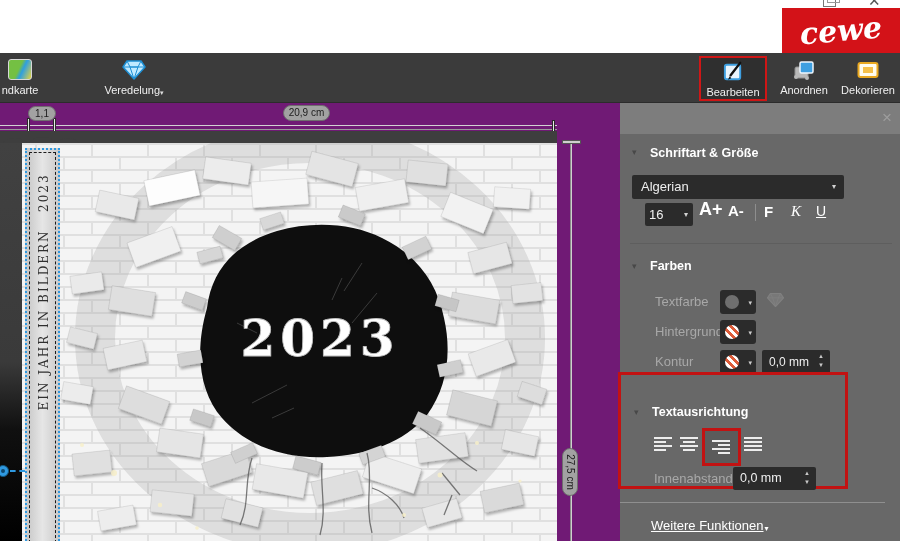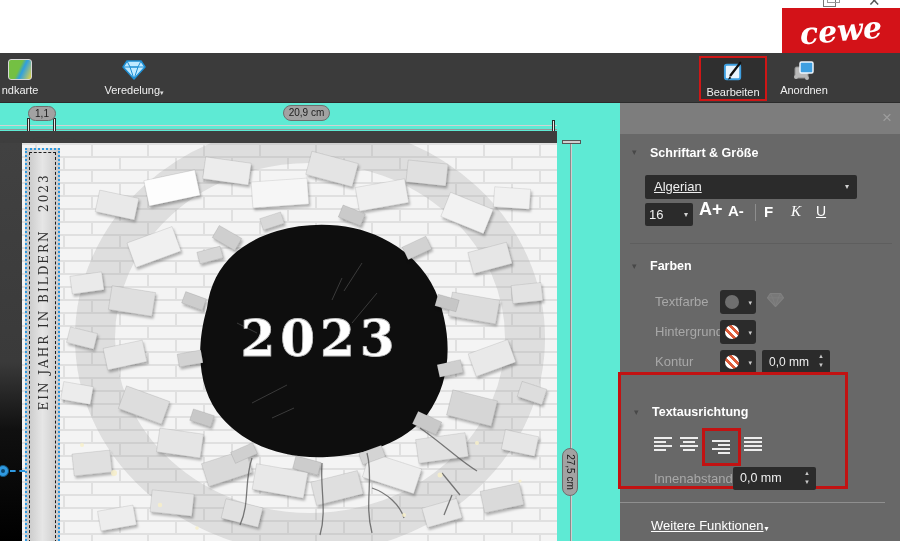--- a/index.html
+++ b/index.html
@@ -16,21 +16,21 @@
   .tb-item .tb-ic{height:27px;display:flex;align-items:center;justify-content:center;}
   .tb-label{display:block;margin-top:1px;white-space:nowrap;}
   #tb-landkarte{left:-10px;width:60px;}
   #lk-icon{width:22px;height:19px;border-radius:3px;background:linear-gradient(115deg,#74c043 45%,#2f9fe0 60%,#e8d43c 100%);border:1px solid #d8d8d8;margin-left:0;}
   #tb-veredelung{left:98px;width:72px;}
   #tb-bearbeiten{left:699px;width:68px;height:45px;background:#2f2f2f;border:2px solid #cf1616;box-sizing:border-box;top:3px;}
   #tb-anordnen{left:774px;width:60px;}
   #tb-dekorieren{left:838px;width:60px;}
   .dd-mini{font-size:7px;color:#ddd;vertical-align:-1px;}
   
-  #canvas{position:absolute;left:0;top:103px;width:665px;height:438px;background:#5eead4;overflow:hidden;}
+  #canvas{position:absolute;left:0;top:103px;width:665px;height:438px;background:#701a75;overflow:hidden;}
   #ruler-band{position:absolute;left:0;top:28px;width:557px;height:13px;background:#3e3e3e;}
   .bump{position:absolute;background:#3e3e3e;border-radius:50%;}
   #bump1{left:3px;top:35px;width:24px;height:13px;}
   #bump2{left:29px;top:34px;width:27px;height:15px;}
   #bump3{left:57px;top:35px;width:22px;height:13px;}
   .pill{position:absolute;background:#a2a2a2;border:1px solid #6e6e6e;border-radius:9px;color:#1c1c1c;font-size:10px;text-align:center;box-sizing:border-box;}
   #pill-offset{left:28px;top:3px;width:28px;height:15px;line-height:13px;}
   #pill-width{left:283px;top:2px;width:47px;height:16px;line-height:14px;}
   #pill-height{left:546px;top:361px;width:48px;height:16px;line-height:14px;transform:rotate(90deg);}
   #hline{position:absolute;left:0;top:22px;width:557px;height:5px;border-top:1px solid #d2d2d2;border-bottom:1px solid #9a9a9a;box-sizing:border-box;}
@@ -50,21 +50,21 @@
   #handle-line{position:absolute;left:10px;top:367px;width:15px;height:0;border-top:2px dashed #2f99e0;}
   
   #panel{position:absolute;left:620px;top:103px;width:280px;height:438px;background:#686868;}
   #panel-header{position:absolute;left:0;top:0;width:280px;height:31px;background:#7d7d7d;}
   #panel-title{position:absolute;left:20px;top:0;line-height:31px;font-size:13.5px;font-weight:bold;color:#fff;}
   #panel-close{position:absolute;right:8px;top:0;line-height:29px;font-size:17px;color:#9d9d9d;}
   .sec-caret{position:absolute;font-size:9px;color:#484848;}
   .sec-label{position:absolute;font-size:12.5px;font-weight:bold;color:#fff;white-space:nowrap;}
   #caret-font{left:12px;top:44px;} #lbl-font{left:30px;top:43px;}
   .dark-field{position:absolute;background:#2b2b2b;border-radius:2px;color:#efefef;font-size:13px;}
-  #font-select{left:25px;top:72px;width:212px;height:24px;line-height:24px;text-decoration:underline;}
+  #font-select{left:12px;top:72px;width:212px;height:24px;line-height:24px;}
   #font-select .val{margin-left:9px;}
   .field-caret{position:absolute;right:8px;top:0;font-size:8px;color:#d2d2d2;line-height:24px;}
   #size-select{left:25px;top:100px;width:48px;height:23px;line-height:23px;}
   #size-select .val{margin-left:4px;}
   #size-select .field-caret{right:5px;line-height:23px;}
   .fmt-btn{position:absolute;color:#fff;}
   #btn-inc{left:79px;top:96px;font-size:18px;font-weight:bold;}
   #btn-dec{left:108px;top:99px;font-size:15px;font-weight:bold;}
   #fmt-sep{position:absolute;left:135px;top:101px;width:1px;height:17px;background:#8e8e8e;}
   #btn-bold{left:144px;top:100px;font-size:15px;font-weight:bold;}
@@ -148,20 +148,29 @@
     </div>
     <div class="tb-item" id="tb-bearbeiten">
       <div class="tb-ic">
         <svg width="23" height="23" viewBox="0 0 24 24">
           <rect x="3" y="5" width="16" height="15" rx="2" fill="#eaf5fd" stroke="#3e9fe0" stroke-width="2"></rect>
           <path d="M19 3 L9 16" stroke="#111" stroke-width="2.5" stroke-linecap="round"></path>
           <path d="M8 17 l-1.8 3.6 3.6-1.5 z" fill="#111"></path>
         </svg>
       </div>
       <span class="tb-label">Bearbeiten</span>
+    </div>
+    <div class="tb-item" id="tb-dekorieren">
+      <div class="tb-ic">
+        <svg width="24" height="24" viewBox="0 0 24 24">
+          <rect x="2.5" y="5" width="19" height="14" rx="2" fill="#fffcf0" stroke="#e9a820" stroke-width="2"></rect>
+          <rect x="7" y="9" width="10" height="6" fill="#f5c04a"></rect>
+        </svg>
+      </div>
+      <span class="tb-label">Dekorieren</span>
     </div>
   </div>
 
   <div id="canvas">
     <div id="hline"></div>
     <div class="tick" id="tick1"></div>
     <div class="tick" id="tick2"></div>
     <div class="tick" id="tick3"></div>
     <div id="ruler-band"></div>
     <div class="bump" id="bump1"></div>

